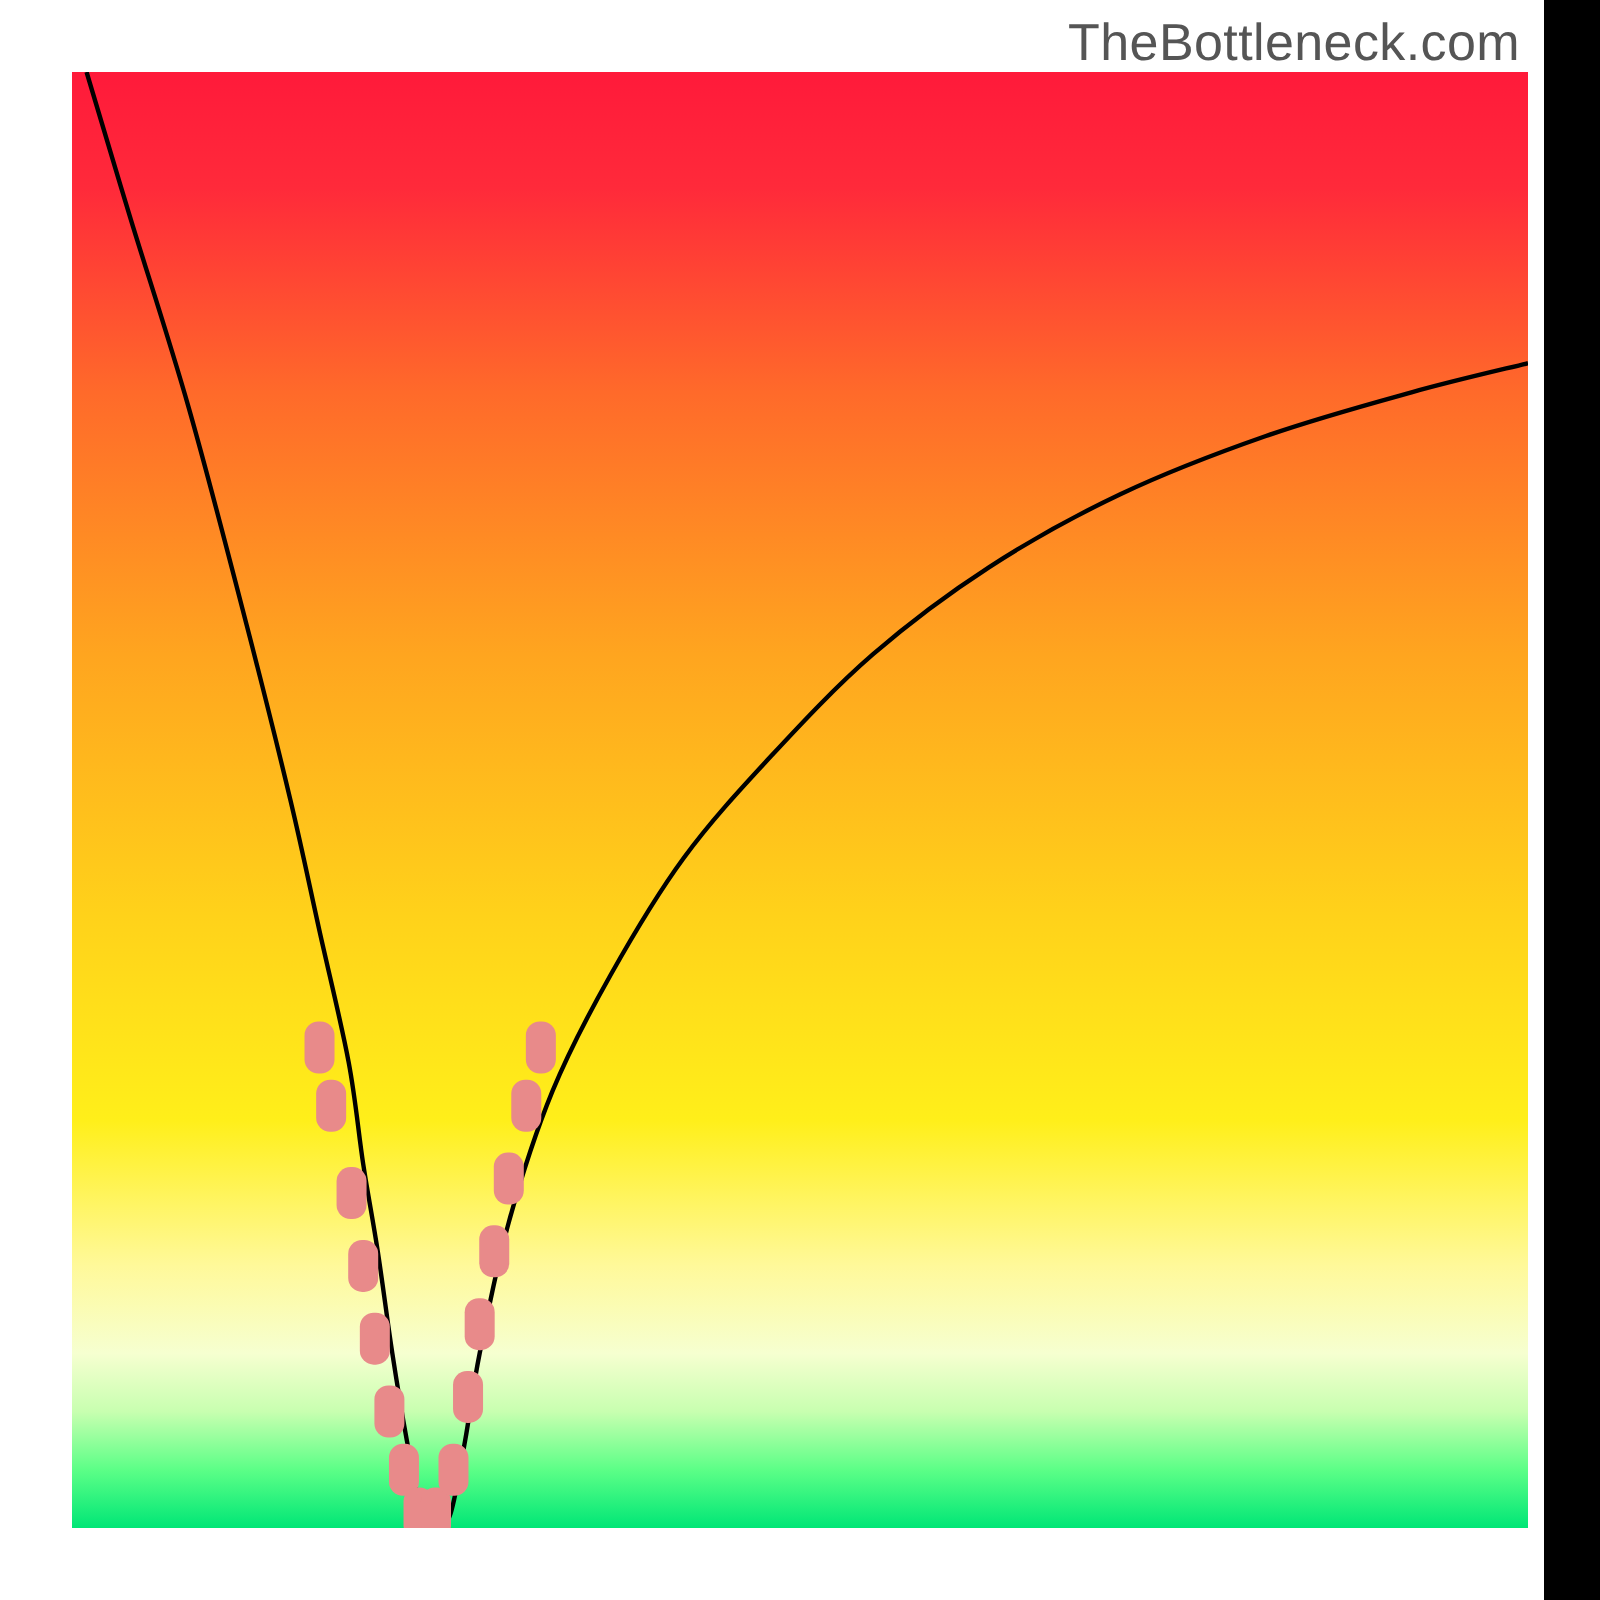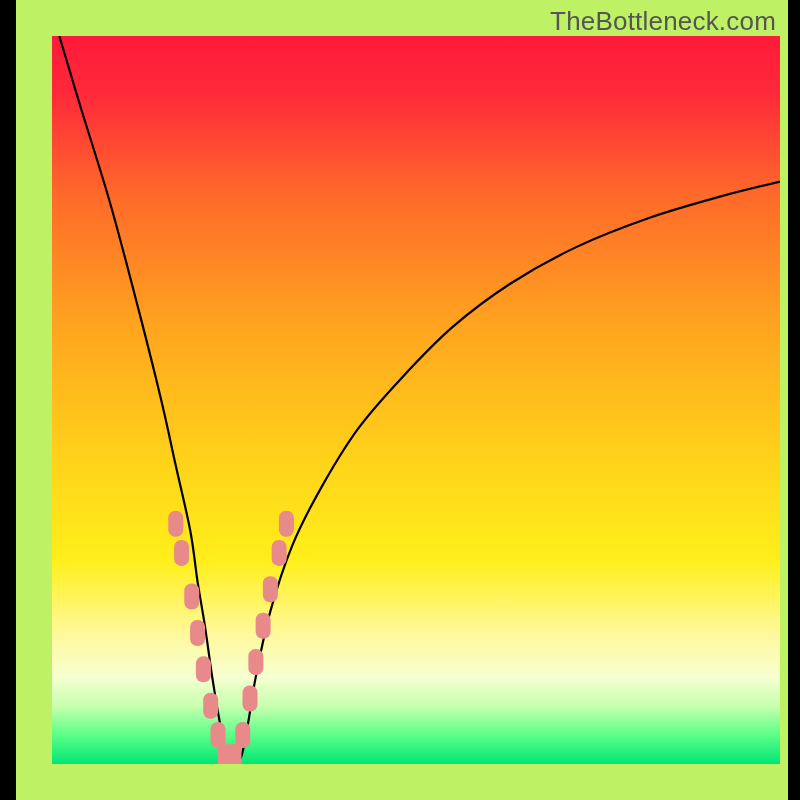--- a/index.html
+++ b/index.html
@@ -6,25 +6,25 @@
     margin: 0;
     padding: 0;
     width: 800px;
     height: 800px;
     overflow: hidden;
     background: #000;
     font-family: Arial, Helvetica, sans-serif;
   }
   .frame {
     position: absolute;
-    left: 16px;
+    left: 0;
     top: 0;
     width: 772px;
     height: 800px;
-    background: #bef264;
+    background: #ffffff;
   }
   .plot {
     position: absolute;
     left: 36px;
     top: 36px;
     width: 728px;
     height: 728px;
     
   }
   .gradient {

